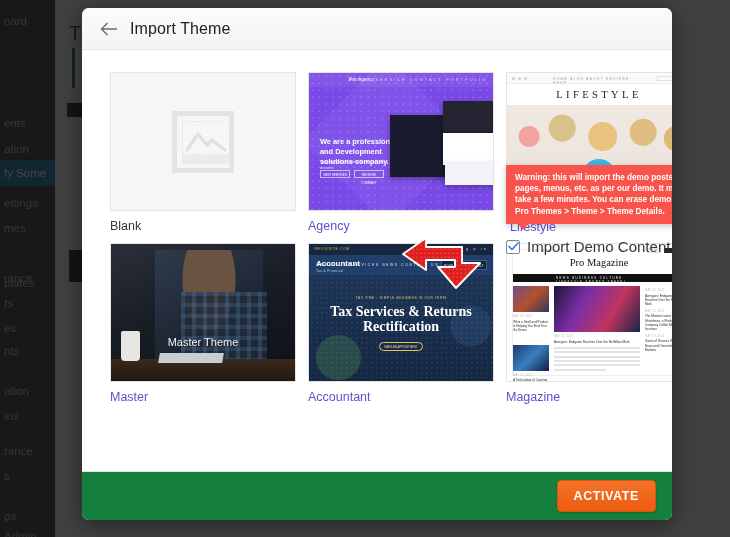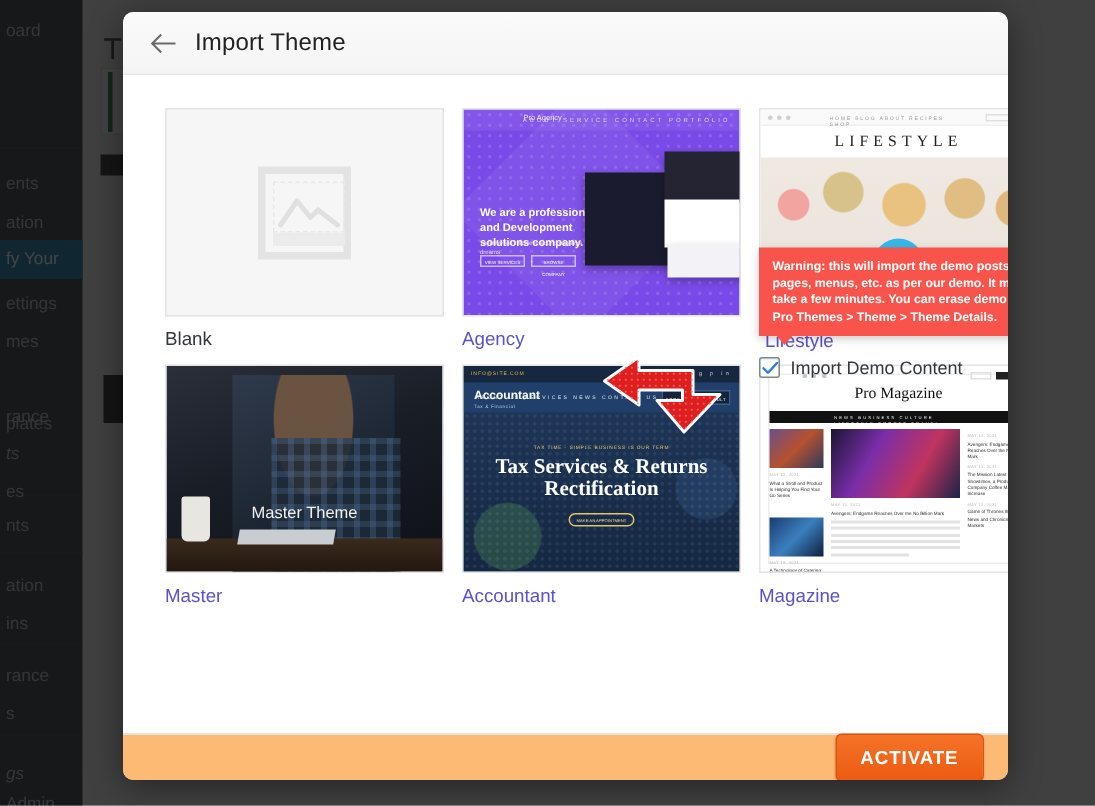--- a/index.html
+++ b/index.html
@@ -189,21 +189,21 @@
   .demo-row {
     position: absolute; left: 0px; top: 166px;
     display: flex; align-items: center; gap: 7px; z-index: 7;
   }
   .cbox {
     width: 14px; height: 14px; background: #fff;
     border: 1px solid #7c8694; border-radius: 2px; cursor: pointer;
     display: flex; align-items: center; justify-content: center;
     box-shadow: inset 0 1px 1px rgba(0,0,0,.08);
   }
-  .demo-label { font-size: 12px; color: #32373c; }
+  .demo-label { font-size: 15px; color: #32373c; }
 
   
   .ann-arrow {
     position: absolute; left: 318px; top: 186px;
     width: 90px; height: 58px; z-index: 9; pointer-events: none;
   }
 
   
   .ms { position: absolute; inset: 0; background: linear-gradient(160deg,#2a2f3a 0%,#191d26 45%,#0d1016 100%); }
   .ms-person {
@@ -287,22 +287,22 @@
   .mg-img2 { width: 36px; height: 26px; background: linear-gradient(135deg,#1d3b6e,#3a7fbf,#0e1f3d); margin-top: 12px; }
   .mg-big { width: 100%; height: 46px; background: linear-gradient(120deg,#1b1535,#7a2ea8,#c0345f,#1a2448); }
   .mg-lines { margin-top: 3px; }
   .mg-line { height: 2px; background: #e3e3e3; margin-bottom: 2.4px; }
   .mg-line.s { width: 60%; }
   .mg-date { font-size: 2.6px; color: #b6b6b6; margin: 3px 0 1.5px; letter-spacing: .3px; }
   .mg-h { font-size: 3.1px; color: #2b2b2b; line-height: 4.4px; }
 
   
   .modal-footer {
-    position: absolute; left: 0; right: 0; bottom: 0; height: 31px;
-    background: #fdba74; border-top: 1px solid #e3e3e3;
+    position: absolute; left: 0; right: 0; bottom: 0; height: 49px;
+    background: #15803d; border-top: 1px solid #e3e3e3;
     display: flex; align-items: center; justify-content: flex-end;
     padding-right: 16px;
   }
   .activate-btn {
     background: linear-gradient(#f47227,#ec5c12);
     color: #fff; font-size: 12.5px; font-weight: bold; letter-spacing: .6px;
     border: 1px solid #d85410; border-radius: 4px;
     padding: 8px 16px; cursor: pointer;
     box-shadow: 0 1px 2px rgba(0,0,0,.2);
   }
@@ -323,21 +323,21 @@
     <div class="bg-sidebar" id="bg-sidebar">
         <div class="bg-sb-sep" style="top: 98px;"></div>
         <div class="bg-sb-sep" style="top: 180px;"></div>
         <div class="bg-sb-sep" style="top: 330px;"></div>
         <div class="bg-sb-sep" style="top: 368px;"></div>
         <div class="bg-sb-sep" style="top: 428px;"></div>
         <div class="bg-sb-sep" style="top: 490px;"></div>
         <div class="bg-sb-item" style="top: 8px;">oard</div>
         <div class="bg-sb-item" style="top: 110px;">ents</div>
         <div class="bg-sb-item" style="top: 136px;">ation</div>
-        <div class="bg-sb-item active" style="top: 160px;">fy Your</div>
+        <div class="bg-sb-item active" style="top: 160px;">fy Some</div>
         <div class="bg-sb-item" style="top: 190px;">ettings</div>
         <div class="bg-sb-item" style="top: 215px;">mes</div>
         <div class="bg-sb-item" style="top: 223px; margin-top: 47px;">plates</div>
         <div class="bg-sb-item" style="top: 265px;">rance</div>
         <div class="bg-sb-item" style="top: 290px; font-style: italic;">ts</div>
         <div class="bg-sb-item" style="top: 315px;">es</div>
         <div class="bg-sb-item" style="top: 338px;">nts</div>
         <div class="bg-sb-item" style="top: 378px;">ation</div>
         <div class="bg-sb-item" style="top: 403px;">ins</div>
         <div class="bg-sb-item" style="top: 438px;">rance</div>

